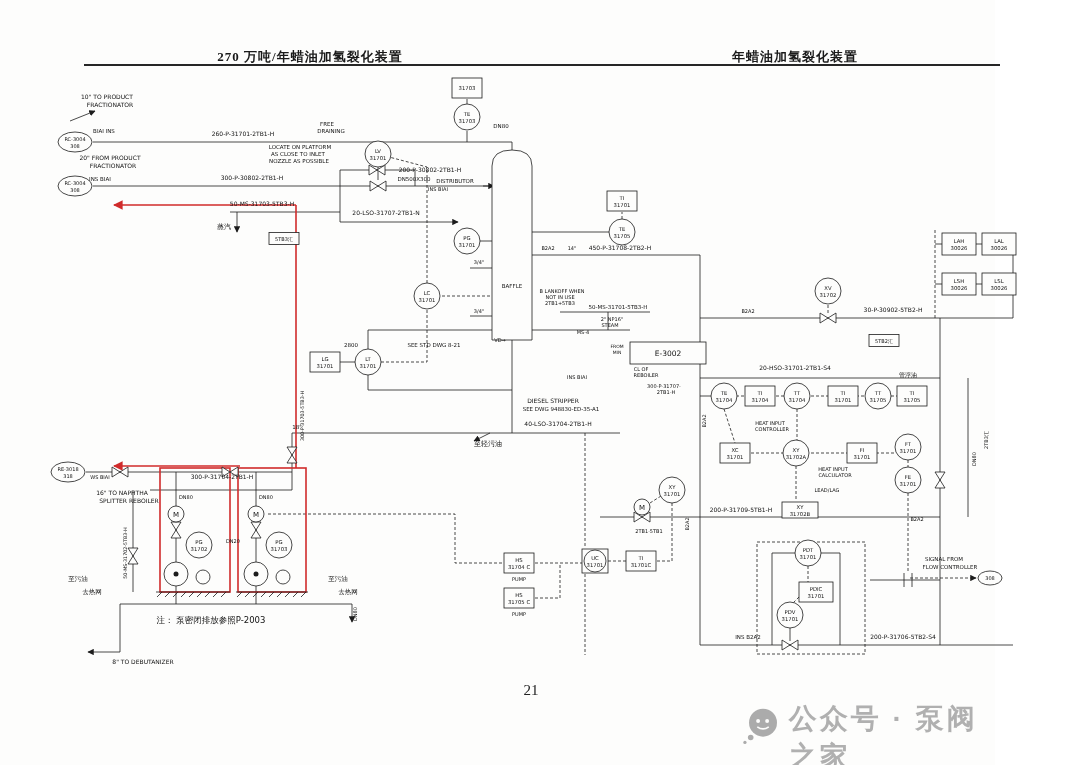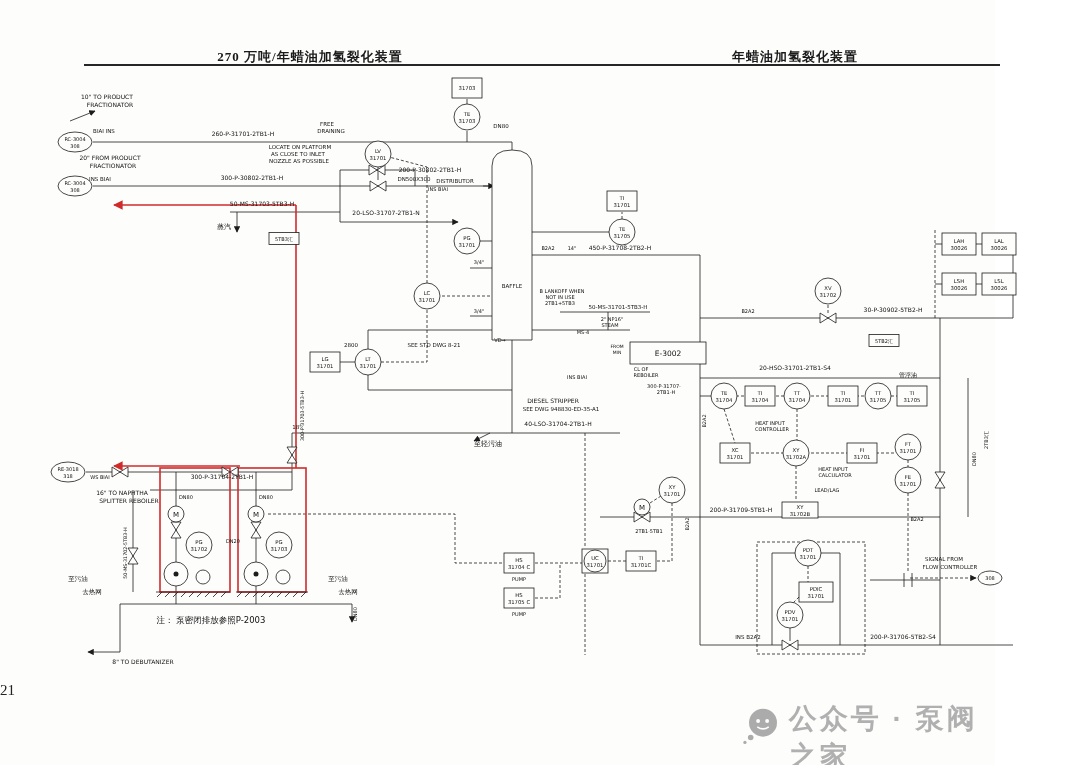--- a/index.html
+++ b/index.html
@@ -3,21 +3,21 @@
 <meta charset="utf-8">
 <style>
   html,body{margin:0;padding:0;}
   body{width:1080px;height:765px;overflow:hidden;background:#ffffff;}
   .page{position:relative;width:995px;height:765px;background:#fdfdfc;font-family:"Liberation Serif","DejaVu Serif",serif;}
   .ht{position:absolute;top:48px;font-size:13px;font-weight:bold;color:#1a1a1a;text-align:center;letter-spacing:1px;}
   .ht.left{left:170px;width:280px;}
   .ht.right{left:690px;width:210px;}
   .hrule{position:absolute;top:64px;left:84px;width:916px;height:2px;background:#262626;}
   #pid-svg{position:absolute;left:0;top:0;width:1080px;height:765px;}
-  .pageno{position:absolute;top:682px;left:0;width:1062px;text-align:left;font-size:15px;color:#222;}
+  .pageno{position:absolute;top:682px;left:0;width:1062px;text-align:center;font-size:15px;color:#222;}
   .watermark{position:absolute;left:740px;top:700px;display:flex;align-items:flex-start;opacity:.9;}
   .wm-icon{width:52px;height:52px;}
   .wm-text{font-size:28px;font-weight:bold;color:#a8a8a8;letter-spacing:3px;font-family:"Liberation Sans","DejaVu Sans",sans-serif;margin-left:6px;}
   .ln{stroke:#1c1c1c;stroke-width:.8;fill:none;}
   .dash{stroke-dasharray:3,2;}
   .red{stroke:#d02b2b;stroke-width:1.6;}
   .wfill{fill:#fdfdfc;}
   text.t{fill:#111;font-family:"DejaVu Sans",sans-serif;}
 </style>
 </head>

